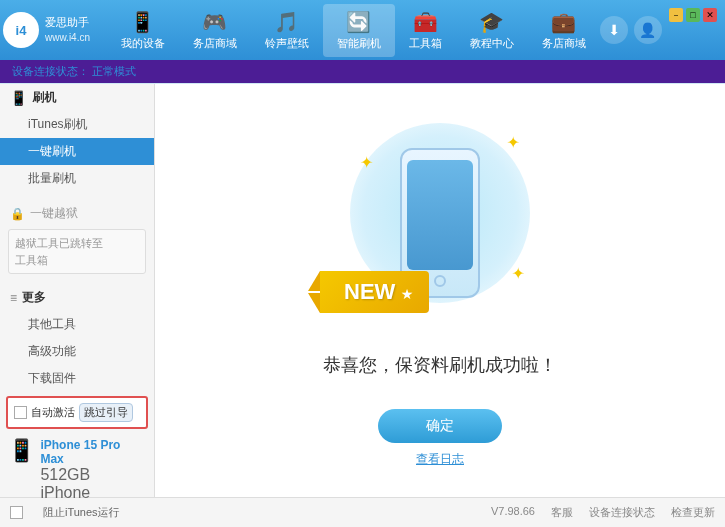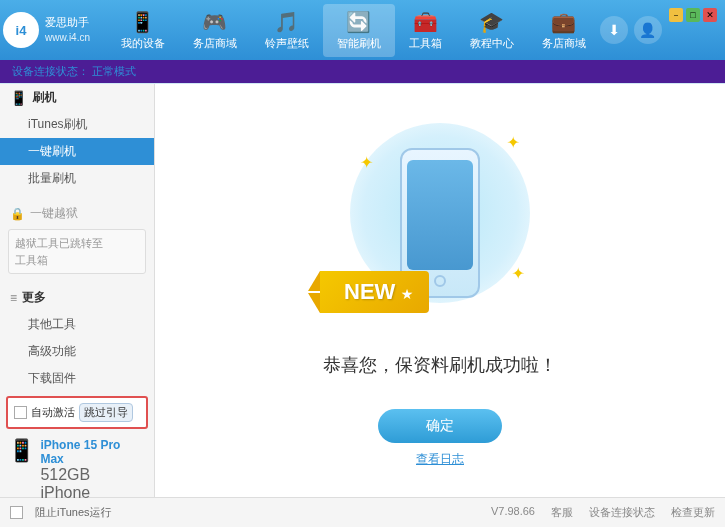--- a/index.html
+++ b/index.html
@@ -50,21 +50,21 @@
     .sparkle { position: absolute; color: #f5c800; font-size: 16px; }
     .sparkle1 { top: 20px; right: 20px; }
     .sparkle2 { top: 40px; left: 20px; }
     .sparkle3 { bottom: 50px; right: 15px; }
     .success-text { font-size: 18px; color: #333; margin-bottom: 32px; font-weight: 400; }
     .confirm-btn { background: linear-gradient(180deg, #5bc0f0 0%, #2e9cd6 100%); color: #fff; border: none; border-radius: 20px; padding: 8px 48px; font-size: 14px; cursor: pointer; margin-bottom: 8px; }
     .log-link { color: #2e8fd6; font-size: 12px; cursor: pointer; text-decoration: underline; }
 
     
     .bottom-bar { height: 30px; background: #f5f5f5; border-top: 1px solid #ddd; display: flex; align-items: center; padding: 0 10px; font-size: 11px; color: #666; }
-    .bottom-left { display: flex; align-items: center; gap: 12px; }
+    .bottom-left { display: flex; align-items: center; gap: 20px; }
     .itunes-check { width: 13px; height: 13px; border: 1px solid #aaa; background: #fff; flex-shrink: 0; }
     .bottom-right { display: flex; gap: 16px; font-size: 11px; color: #888; }
     .bottom-link { color: #888; cursor: pointer; }
     .checkbox { width: 13px; height: 13px; border: 1px solid #aaa; background: #fff; flex-shrink: 0; }
 
     
     .layout { display: flex; height: calc(527px - 60px - 24px - 30px); }
     .left-sidebar { width: 155px; background: #f5f5f5; border-right: 1px solid #ddd; display: flex; flex-direction: column; }
     .main-content { flex: 1; background: #fff; display: flex; flex-direction: column; align-items: center; justify-content: center; }
   </style>

